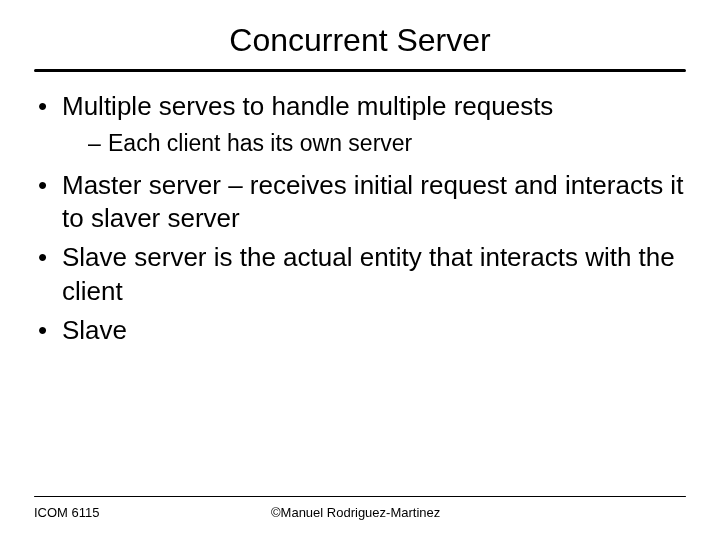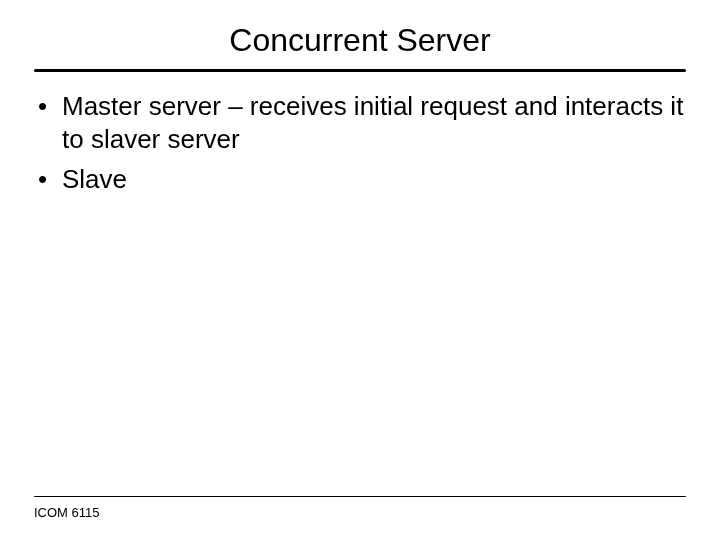--- a/index.html
+++ b/index.html
@@ -22,26 +22,38 @@
 </style>
 </head>
 <body>
 
 <div class="slide">
   <h1 class="title">Concurrent Server</h1>
   <hr class="rule">
   <div class="content">
     <ul class="level1">
       <li>
+        <span>Multiple serves to handle multiple requests</span>
+        <ul class="level2">
+          <li>
+            <span>Each client has its own server</span>
+          </li>
+        </ul>
+      </li>
+      <li>
         <span>Master server – receives initial request and interacts it to slaver server</span>
+      </li>
+      <li>
+        <span>Slave server is the actual entity that interacts with the client</span>
       </li>
       <li>
         <span>Slave</span>
       </li>
     </ul>
   </div>
   <div class="footer">
     <hr class="footer-rule">
     <div class="footer-row">
       <div class="footer-left">ICOM 6115</div>
+      <div class="footer-center">©Manuel Rodriguez-Martinez</div>
     </div>
   </div>
 </div>
 
 </body></html>

